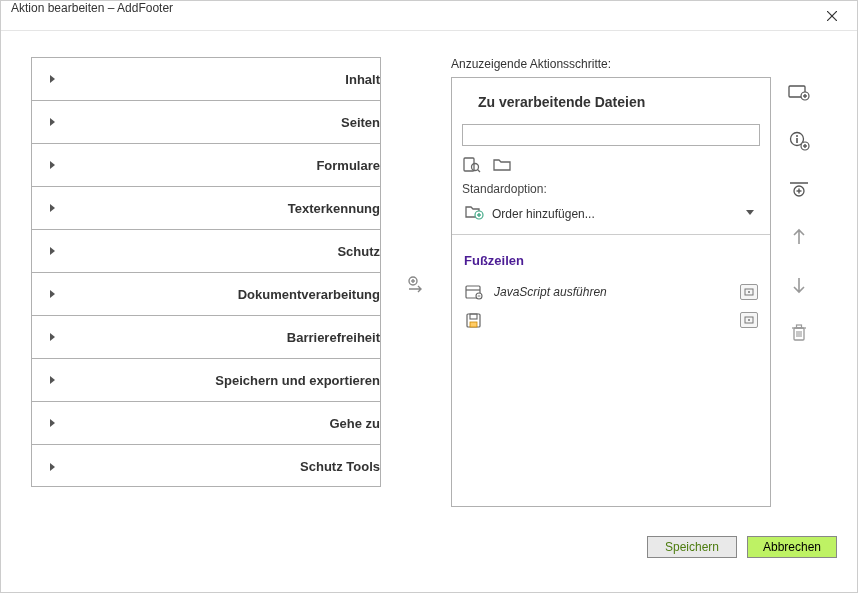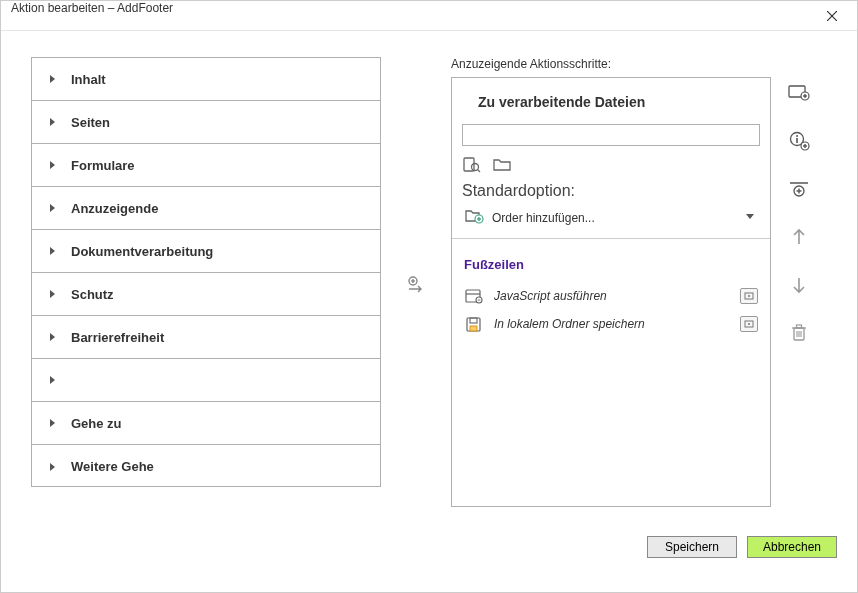--- a/index.html
+++ b/index.html
@@ -42,20 +42,21 @@
 
   .tools-list { border: 1px solid #b0b0b0; height: 430px; background: #fff; }
   .tool-row {
     height: 43px;
     border-bottom: 1px solid #b0b0b0;
     display: flex;
     align-items: center;
     padding-left: 18px;
     gap: 16px;
     cursor: default;
+    justify-content: space-between;
   }
   .tool-row:last-child { border-bottom: none; }
   .tool-caret {
     width: 0; height: 0;
     border-top: 4px solid transparent;
     border-bottom: 4px solid transparent;
     border-left: 5px solid #555;
   }
   .tool-label { font-size: 13px; font-weight: 600; color: #333; }
 
@@ -76,21 +77,21 @@
   .steps-input {
     width: 100%;
     height: 22px;
     border: 1px solid #b0b0b0;
     background: #fff;
     margin-bottom: 10px;
     padding: 2px 4px;
     font-size: 12px;
   }
   .icon-row { display: flex; gap: 10px; align-items: center; margin-bottom: 8px; }
-  .std-label { font-size: 16px; color: #444; margin-bottom: 4px; }
+  .std-label { font-size: 12px; color: #444; margin-bottom: 4px; }
   .dropdown {
     display: flex; align-items: center; justify-content: space-between;
     height: 24px;
     padding: 0 6px 0 2px;
     cursor: default;
   }
   .dropdown-left { display: flex; align-items: flex-end; gap: 8px; }
   .dd-caret {
     width: 0; height: 0;
     border-left: 4px solid transparent;
@@ -131,21 +132,21 @@
     gap: 10px;
   }
   .btn {
     width: 90px; height: 22px;
     font-size: 12px;
     border: 1px solid #888;
     background: #bef264;
     cursor: default;
     display: flex; align-items: center; justify-content: center;
   }
-  .btn.primary { background: #e9e9e9; color: #000000; }
+  .btn.primary { background: #e9e9e9; color: #4d7c0f; }
   svg { display: block; }
 </style>
 </head>
 <body>
 
 <div class="titlebar">
   <span class="titlebar-title">Aktion bearbeiten – AddFooter</span>
   <div class="titlebar-close">
     <svg width="10" height="10" viewBox="0 0 10 10">
       <line x1="0" y1="0" x2="10" y2="10" stroke="#333" stroke-width="1.2"></line>
@@ -165,44 +166,45 @@
       <div class="tool-row">
         <span class="tool-caret"></span>
         <span class="tool-label">Seiten</span>
       </div>
       <div class="tool-row">
         <span class="tool-caret"></span>
         <span class="tool-label">Formulare</span>
       </div>
       <div class="tool-row">
         <span class="tool-caret"></span>
-        <span class="tool-label">Anzuzeigende</span>
+        <span class="tool-label">Texterkennung</span>
+      </div>
+      <div class="tool-row">
+        <span class="tool-caret"></span>
+        <span class="tool-label">Schutz</span>
       </div>
       <div class="tool-row">
         <span class="tool-caret"></span>
         <span class="tool-label">Dokumentverarbeitung</span>
       </div>
       <div class="tool-row">
         <span class="tool-caret"></span>
-        <span class="tool-label">Schutz</span>
-      </div>
-      <div class="tool-row">
-        <span class="tool-caret"></span>
         <span class="tool-label">Barrierefreiheit</span>
       </div>
       <div class="tool-row">
         <span class="tool-caret"></span>
+        <span class="tool-label">Speichern und exportieren</span>
       </div>
       <div class="tool-row">
         <span class="tool-caret"></span>
         <span class="tool-label">Gehe zu</span>
       </div>
       <div class="tool-row">
         <span class="tool-caret"></span>
-        <span class="tool-label">Weitere Gehe</span>
+        <span class="tool-label">Schutz Tools</span>
       </div>
     </div>
   </div>
 
   <div class="col-mid">
     <div class="side-btn">
       <svg width="20" height="20" viewBox="0 0 20 20">
         <circle cx="7" cy="6" r="4" fill="none" stroke="#888" stroke-width="1.4"></circle>
         <line x1="7" y1="4" x2="7" y2="8" stroke="#888" stroke-width="1.4"></line>
         <line x1="5" y1="6" x2="9" y2="6" stroke="#888" stroke-width="1.4"></line>
@@ -265,21 +267,20 @@
         </div>
       </div>
 
       <div class="step-item">
         <div class="step-left">
           <svg width="20" height="18" viewBox="0 0 20 18">
             <rect x="3" y="3" width="13" height="13" rx="1" fill="none" stroke="#666" stroke-width="1.2"></rect>
             <rect x="6" y="3" width="7" height="5" fill="none" stroke="#666" stroke-width="1.1"></rect>
             <rect x="6" y="11" width="7" height="5" fill="#fc6" stroke="#c80" stroke-width="0.8"></rect>
           </svg>
-          <span class="step-text">In lokalem Ordner speichern</span>
         </div>
         <div class="mini-icon-box">
           <svg width="10" height="8" viewBox="0 0 10 8">
             <rect x="1" y="1" width="8" height="6" fill="none" stroke="#777" stroke-width="1"></rect>
             <circle cx="5" cy="4" r="1" fill="#777"></circle>
           </svg>
         </div>
       </div>
     </div>
   </div>

